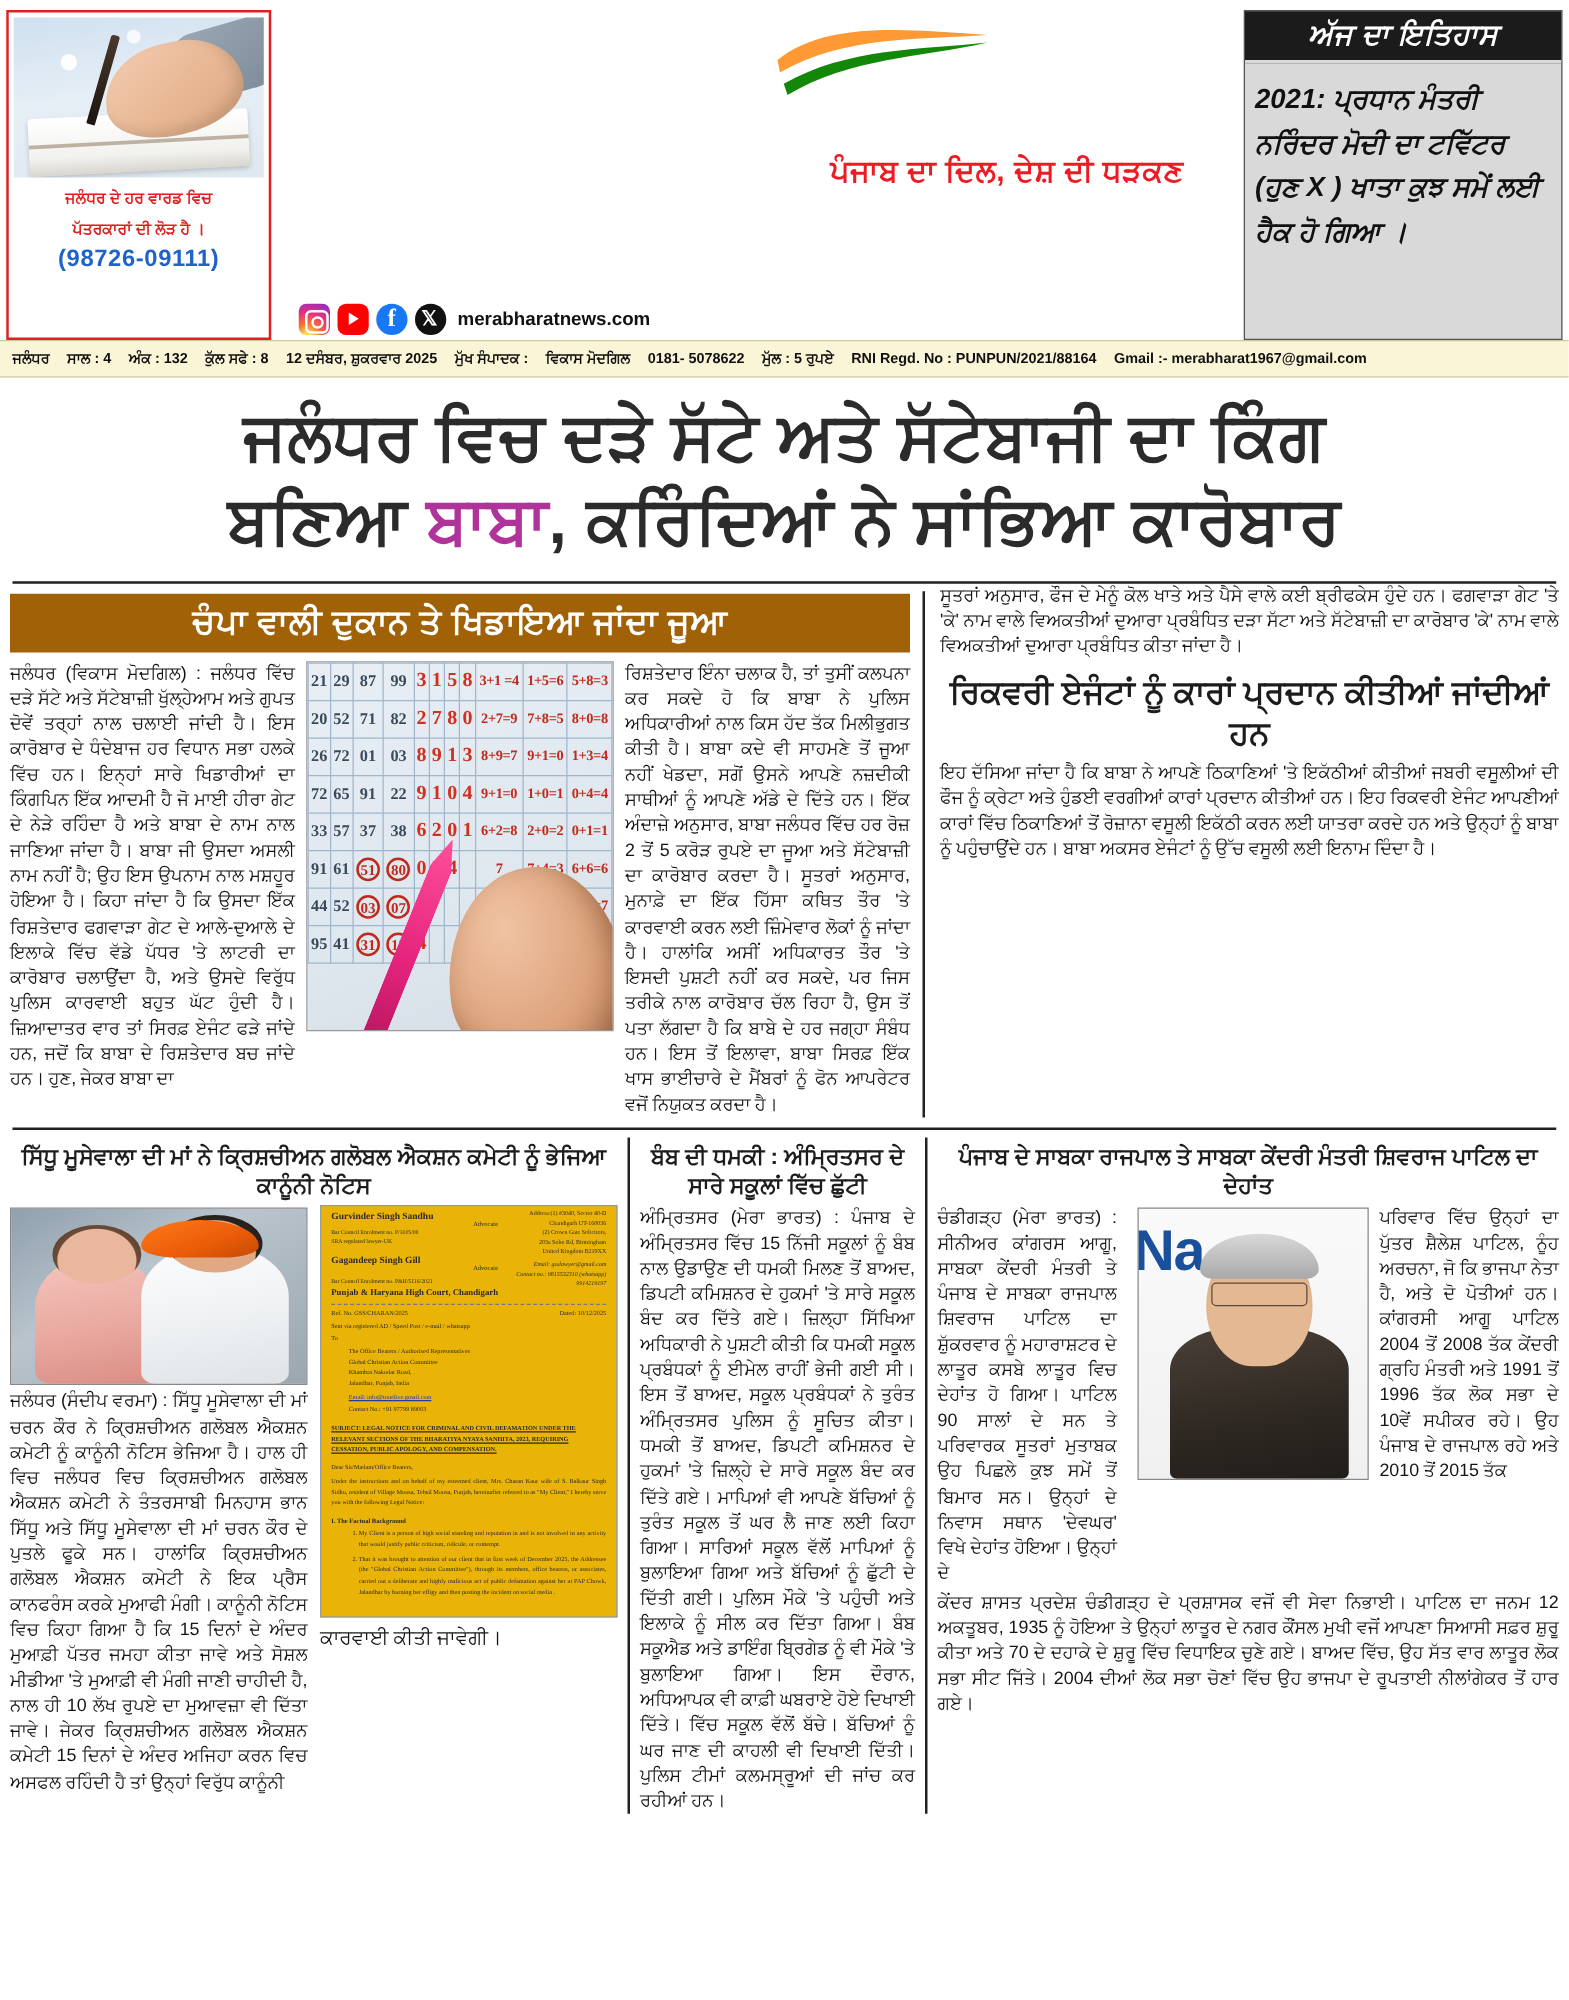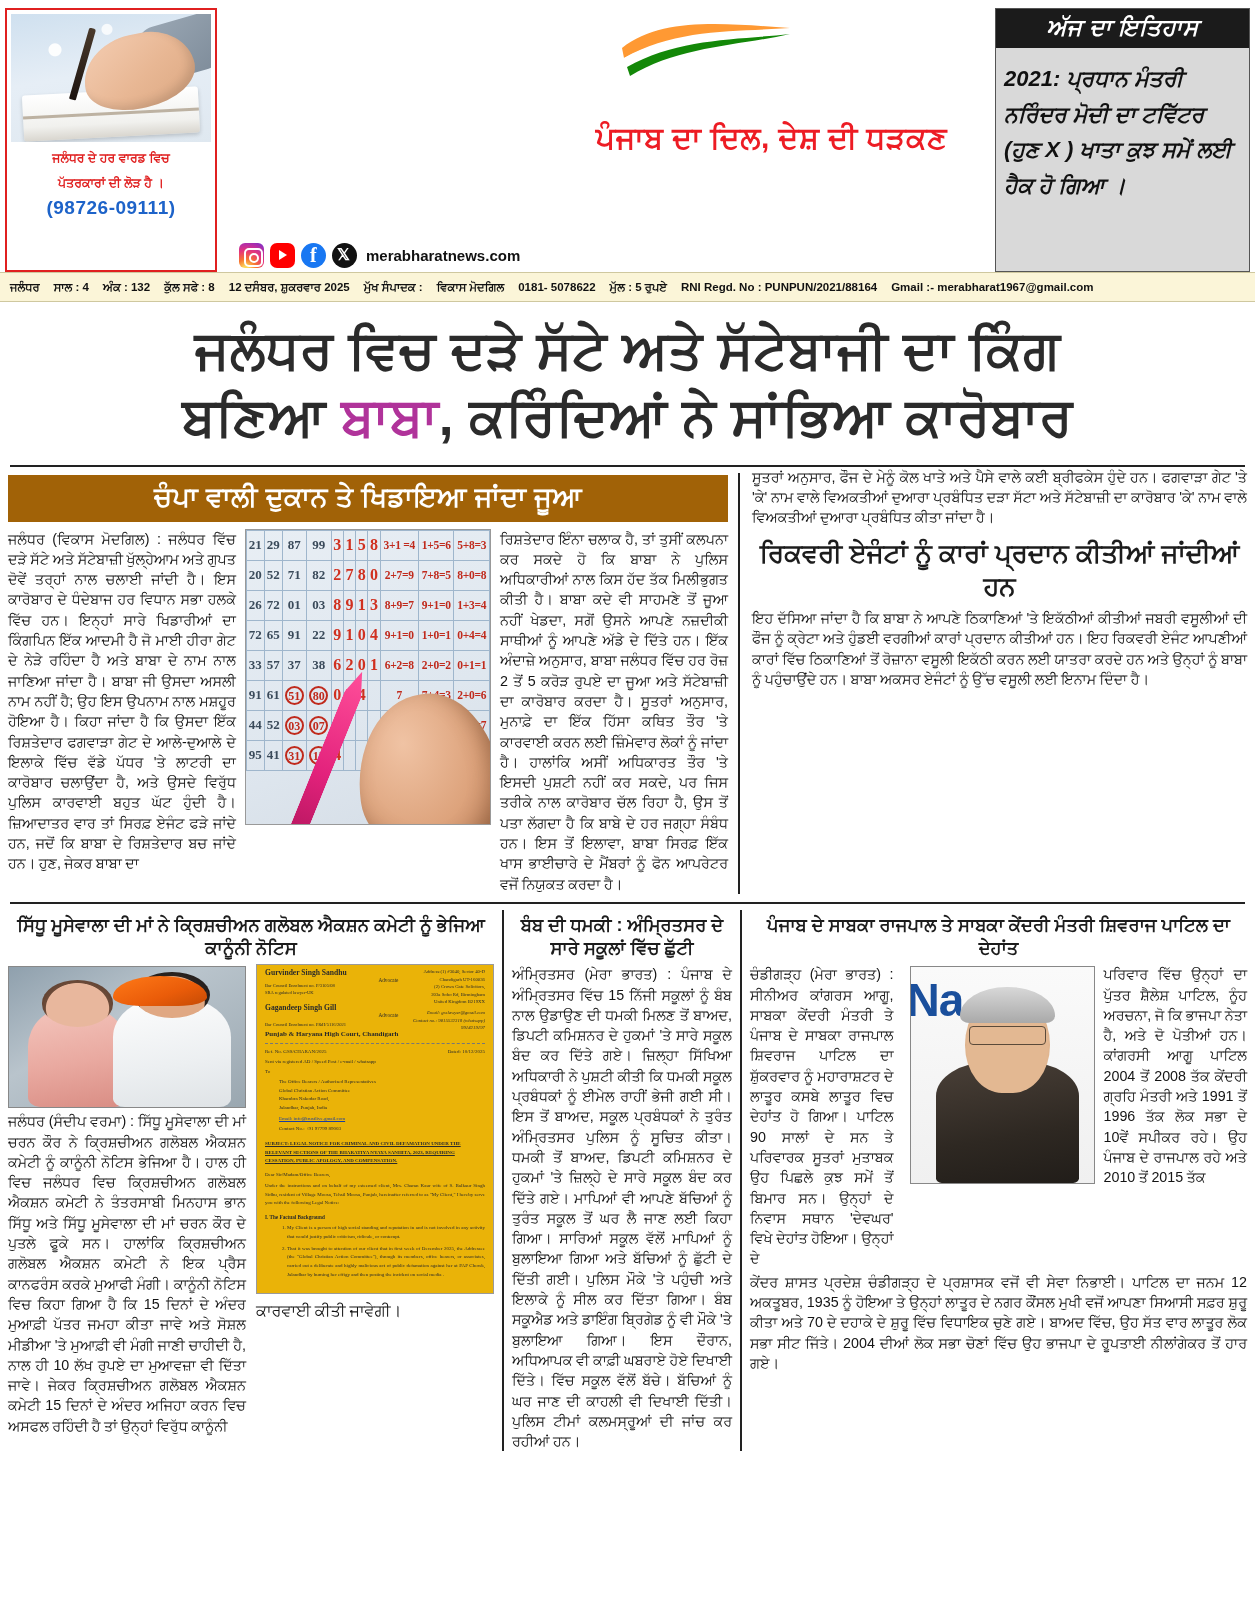--- a/index.html
+++ b/index.html
@@ -90,21 +90,21 @@
     color: #ed1c24; text-align: center;
     letter-spacing: 1px;
     margin-left: 40px;
     text-shadow: 1px 1px 0 #b3151b;
   }
   .flag {
     position: absolute; left: 52%; top: 14px; width: 176px; height: 58px;
     pointer-events: none;
   }
   .tagline {
-    text-align: right; font-size: 30px; font-weight: 700; color:#ed1c24;
+    text-align: right; font-size: 24px; font-weight: 700; color:#ed1c24;
     margin-top: -4px; padding-right: 42px; letter-spacing: .5px;
   }
   .social-row {
     position: absolute; left: 22px; bottom: 4px;
     display:flex; align-items:center; gap:6px;
   }
   .sicon { width: 25px; height: 25px; border-radius: 6px; display:block; }
   .si-insta{
     background: radial-gradient(circle at 28% 105%, #fdd85a 0 9%, #f7752f 32%, #e6357a 58%, #b82ea4 78%, #6c2fd0 100%);
     position:relative;
@@ -453,21 +453,21 @@
                     <td>91</td>
                     <td>61</td>
                     <td class="circ"><span>51</span></td>
                     <td class="circ"><span>80</span></td>
                     <td class="red">0</td>
                     <td class="red">7</td>
                     <td class="red">4</td>
                     <td class="red"></td>
                     <td class="eq">7</td>
                     <td class="eq">7+4=3</td>
-                    <td class="eq">2+0=6</td>
+                    <td class="eq">6+6=6</td>
                   </tr>
                   <tr>
                     <td>44</td>
                     <td>52</td>
                     <td class="circ"><span>03</span></td>
                     <td class="circ"><span>07</span></td>
                     <td class="red"></td>
                     <td class="red"></td>
                     <td class="red"></td>
                     <td class="red"></td>

